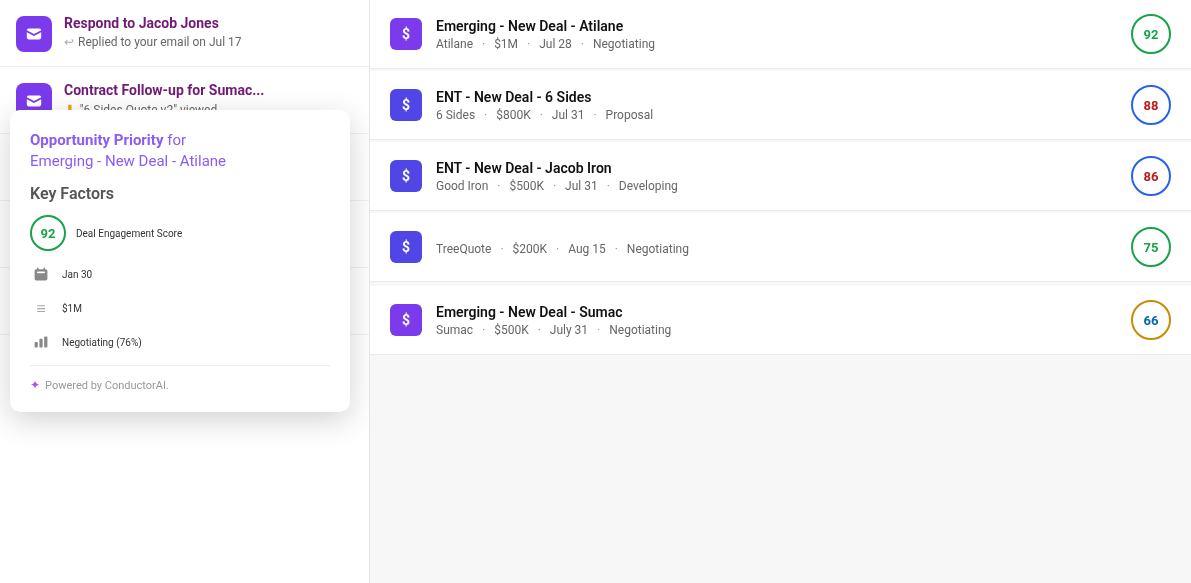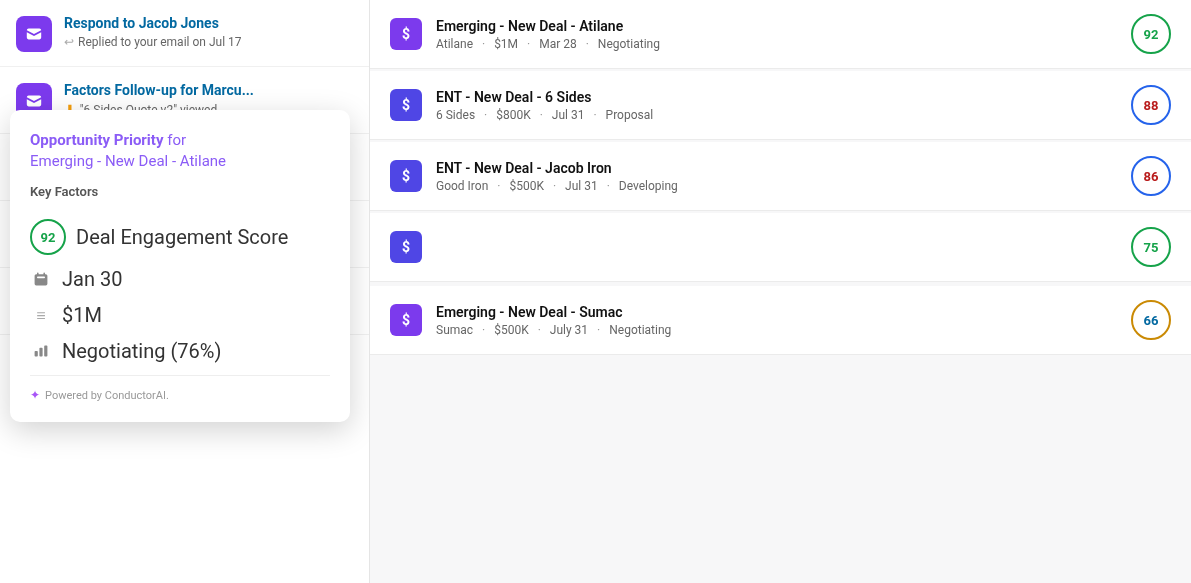--- a/index.html
+++ b/index.html
@@ -48,21 +48,21 @@
     .icon-purple { background: #7c3aed; }
     .icon-teal { background: #0d9488; }
 
     .activity-content {
       flex: 1;
     }
 
     .activity-title {
       font-size: 14px;
       font-weight: 700;
-      color: #0369a1;
+      color: #701a75;
       line-height: 1.3;
     }
 
     .activity-subtitle {
       font-size: 12px;
       color: #666;
       margin-top: 3px;
       display: flex;
       align-items: center;
       gap: 4px;
@@ -163,24 +163,24 @@
       font-weight: 400;
       line-height: 1.4;
       margin-bottom: 12px;
     }
 
     .tooltip-title strong {
       font-weight: 700;
     }
 
     .tooltip-section-label {
-      font-size: 13px;
+      font-size: 16px;
       font-weight: 600;
       color: #555;
-      margin-bottom: 20px;
+      margin-bottom: 12px;
     }
 
     .tooltip-row {
       display: flex;
       align-items: center;
       gap: 10px;
       margin-bottom: 12px;
     }
 
     .tooltip-score {
@@ -191,21 +191,21 @@
       display: flex;
       align-items: center;
       justify-content: center;
       font-size: 13px;
       font-weight: 700;
       color: #16a34a;
       flex-shrink: 0;
     }
 
     .tooltip-row-text {
-      font-size: 20px;
+      font-size: 10px;
       color: #333;
     }
 
     .tooltip-icon {
       width: 22px;
       height: 22px;
       display: flex;
       align-items: center;
       justify-content: center;
       flex-shrink: 0;
@@ -254,21 +254,21 @@
   </div>
 
   <div class="activity-item">
     <div class="icon-wrapper icon-purple">
       <svg viewBox="0 0 20 20" fill="white" width="18" height="18">
         <path d="M2.003 5.884L10 9.882l7.997-3.998A2 2 0 0016 4H4a2 2 0 00-1.997 1.884z"></path>
         <path d="M18 8.118l-8 4-8-4V14a2 2 0 002 2h12a2 2 0 002-2V8.118z"></path>
       </svg>
     </div>
     <div class="activity-content">
-      <div class="activity-title">Factors Follow-up for Marcu...</div>
+      <div class="activity-title">Contract Follow-up for Sumac...</div>
       <div class="activity-subtitle">
         <span style="color:#f59e0b; font-size:14px;">⬇</span>
         <span>"6 Sides Quote v2" viewed...</span>
       </div>
     </div>
   </div>
 
   <div class="activity-item">
     <div class="icon-wrapper icon-teal">
       <svg viewBox="0 0 20 20" fill="white" width="18" height="18">
@@ -365,21 +365,21 @@
 
   <div class="deal-item">
     <div class="deal-dollar-icon purple">$</div>
     <div class="deal-info">
       <div class="deal-title">Emerging - New Deal - Atilane</div>
       <div class="deal-meta">
         <span>Atilane</span>
         <span class="dot">·</span>
         <span>$1M</span>
         <span class="dot">·</span>
-        <span>Mar 28</span>
+        <span>Jul 28</span>
         <span class="dot">·</span>
         <span>Negotiating</span>
       </div>
     </div>
     <div class="score-badge score-green">92</div>
   </div>
 
   <div class="deal-item">
     <div class="deal-dollar-icon indigo">$</div>
     <div class="deal-info">
@@ -410,20 +410,29 @@
         <span class="dot">·</span>
         <span>Developing</span>
       </div>
     </div>
     <div class="score-badge score-blue">86</div>
   </div>
 
   <div class="deal-item">
     <div class="deal-dollar-icon indigo">$</div>
     <div class="deal-info">
+      <div class="deal-meta">
+        <span>TreeQuote</span>
+        <span class="dot">·</span>
+        <span>$200K</span>
+        <span class="dot">·</span>
+        <span>Aug 15</span>
+        <span class="dot">·</span>
+        <span>Negotiating</span>
+      </div>
     </div>
     <div class="score-badge score-green">75</div>
   </div>
 
   <div class="deal-item" style="margin-top: 4px;">
     <div class="deal-dollar-icon purple">$</div>
     <div class="deal-info">
       <div class="deal-title">Emerging - New Deal - Sumac</div>
       <div class="deal-meta">
         <span>Sumac</span>

